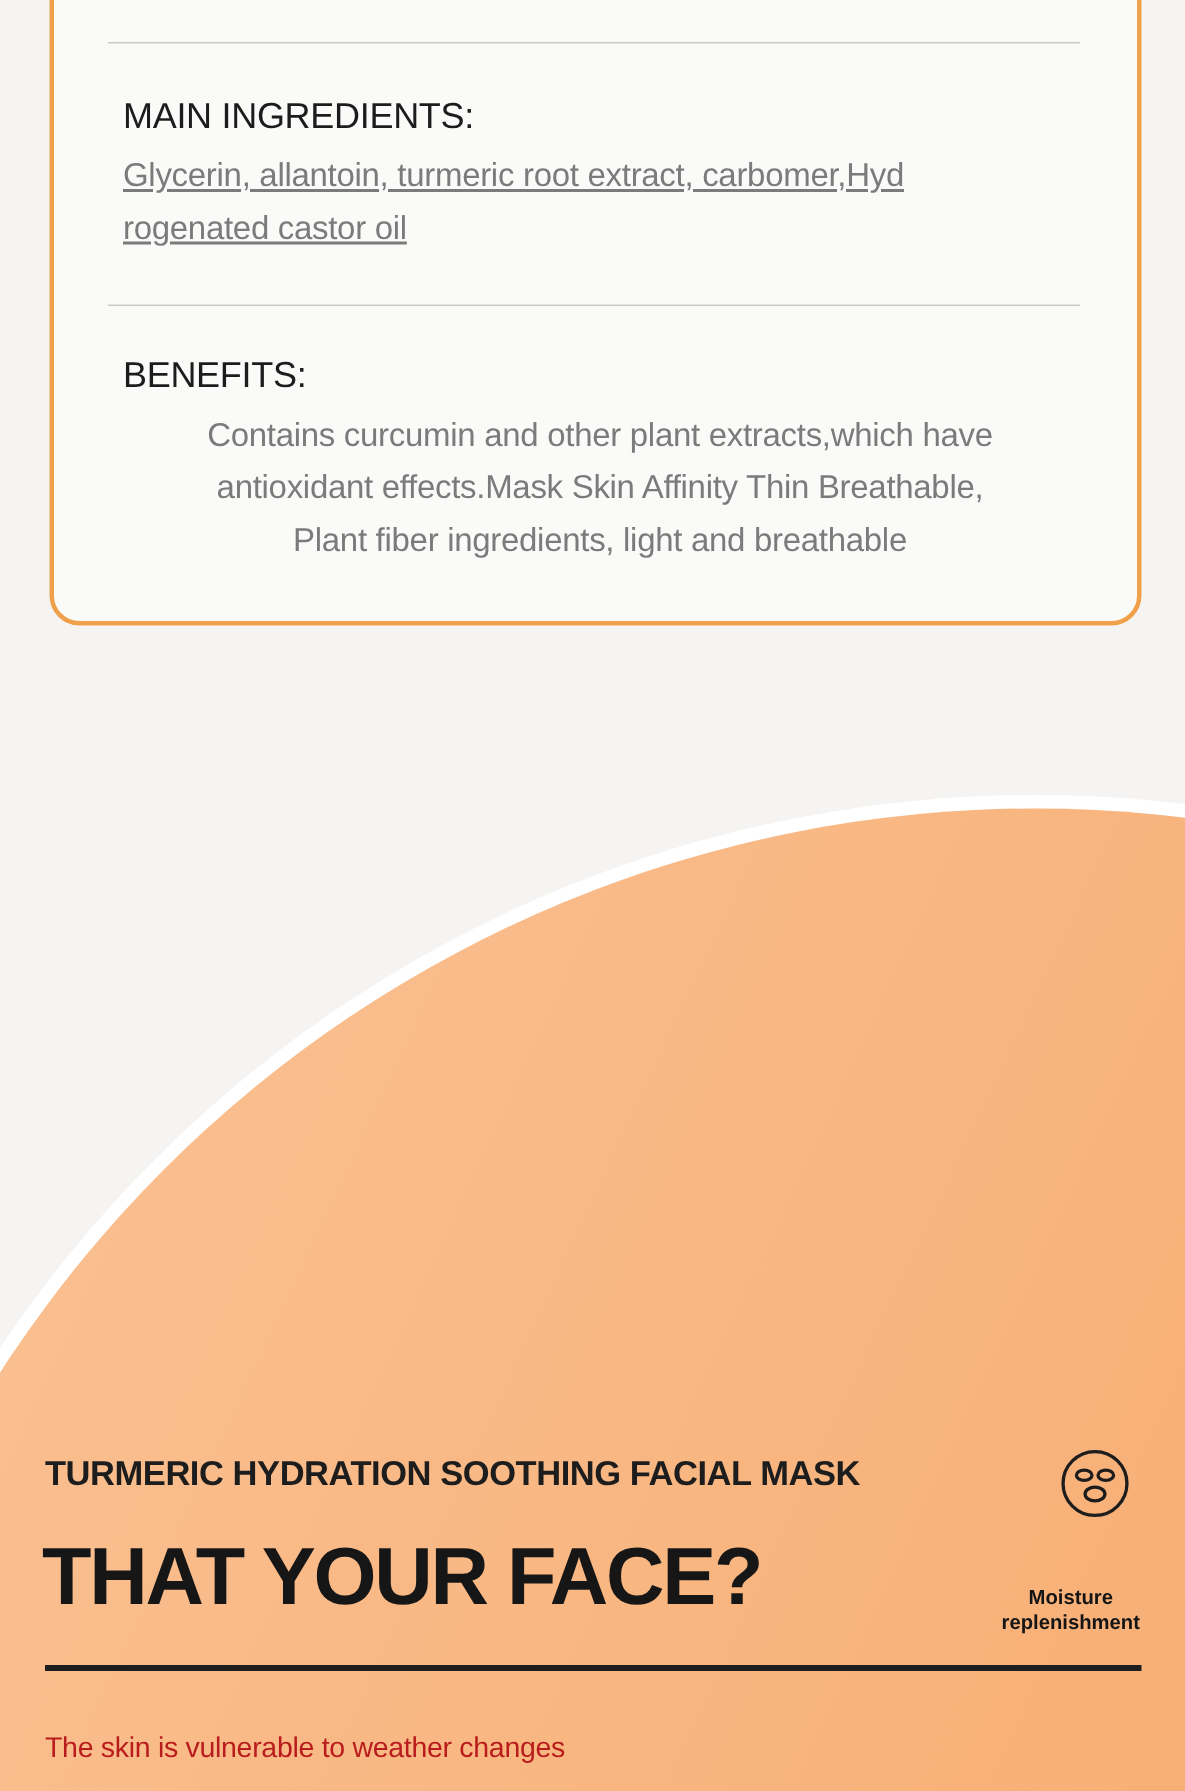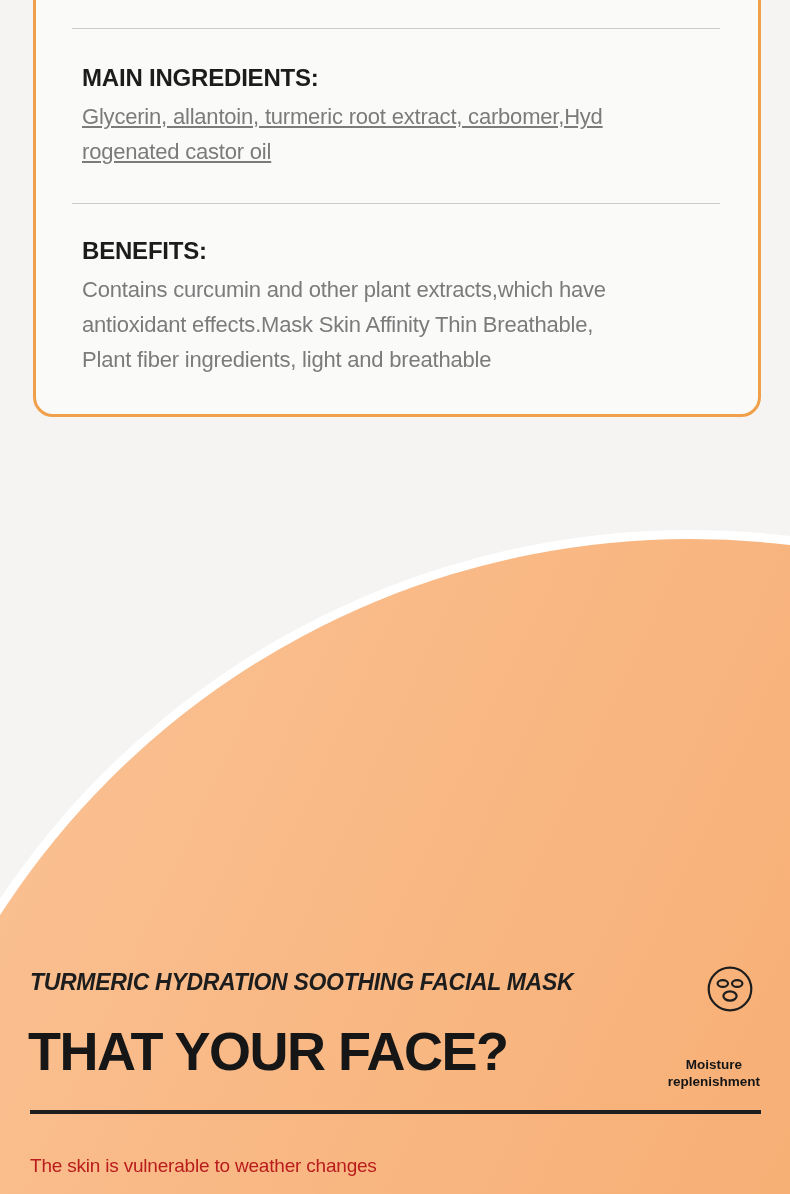--- a/index.html
+++ b/index.html
@@ -26,38 +26,38 @@
     left: 36px; right: 38px;
     height: 1px;
     background: #cbcbcb;
   }
   .rule-top { top: 69px; }
   .rule-mid { top: 244px; }
   .card-heading {
     position: absolute;
     left: 46px;
     font-size: 24px;
-    font-weight: 700;
+    font-weight: 400;
     letter-spacing: -0.2px;
     color: #1c1c1c;
     white-space: nowrap;
   }
   .heading-1 { top: 105px; }
   .heading-2 { top: 278px; }
   .card-body {
     position: absolute;
     left: 46px; right: 40px;
     font-size: 22px;
     line-height: 35px;
     letter-spacing: -0.2px;
     color: #7b7b7b;
     white-space: pre-line;
   }
   .body-1 { top: 140px; text-decoration: underline; }
-  .body-2 { top: 313px; }
+  .body-2 { top: 313px; text-align: center; }
 
   
   .circle-outer {
     position: absolute;
     left: -140px; top: 530px;
     width: 1660px; height: 1660px;
     border-radius: 50%;
     background: #ffffff;
   }
   .circle-inner {
@@ -69,21 +69,20 @@
 
   
   .product-title {
     position: absolute;
     left: 30px; top: 969px;
     font-size: 23px;
     font-weight: 700;
     letter-spacing: -0.3px;
     color: #1d1d1d;
     white-space: nowrap;
-    font-style: italic;
   }
   .mask-icon {
     position: absolute;
     left: 706px; top: 965px;
     width: 48px; height: 48px;
   }
   .headline {
     position: absolute;
     left: 28px; top: 1020px;
     font-size: 54px;

